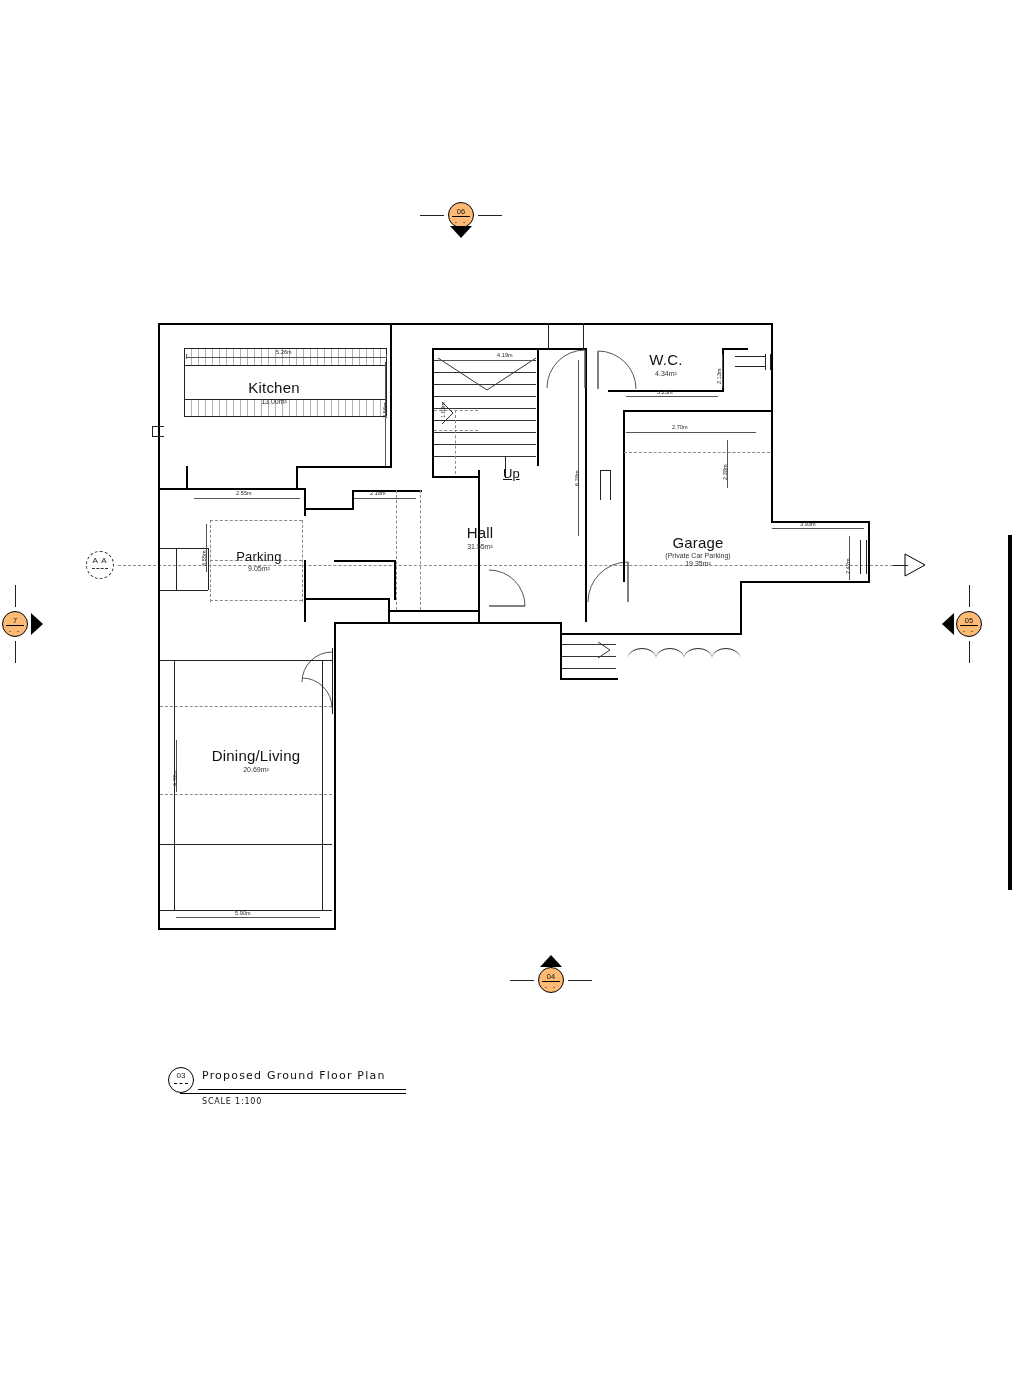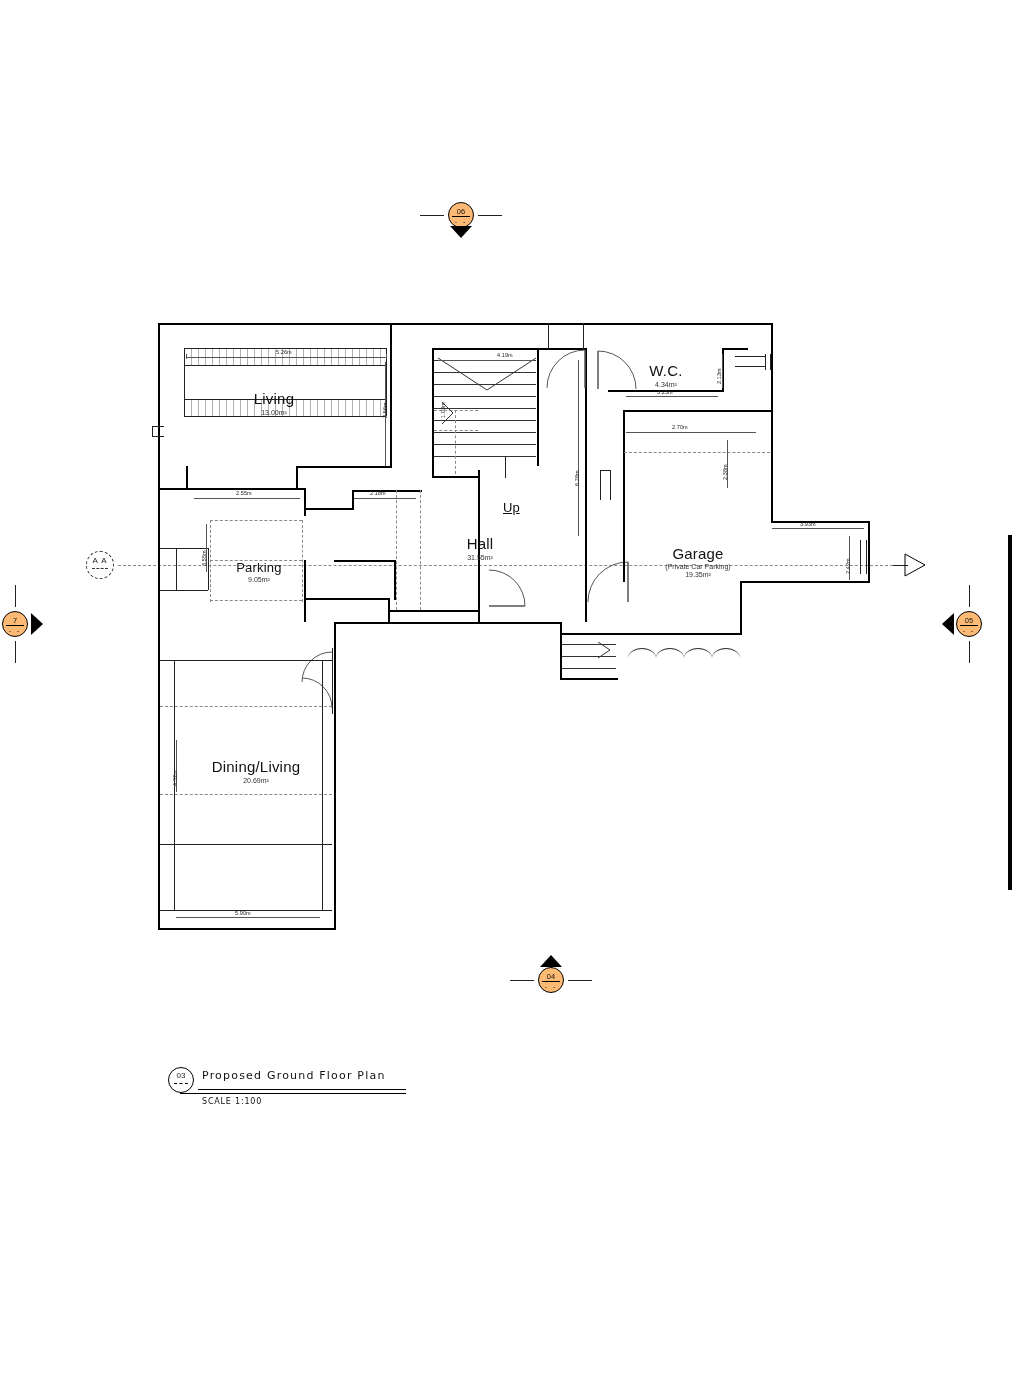--- a/index.html
+++ b/index.html
@@ -52,21 +52,20 @@
   .room {
     position: absolute;
     text-align: center;
     line-height: 1.1;
   }
   .room .name {
     font-size: 15px;
     letter-spacing: .2px;
     color: #111;
     white-space: nowrap;
-    margin-top: 11px;
   }
   .room .area {
     font-size: 7px;
     color: #333;
     margin-top: 1px;
     white-space: nowrap;
   }
   .room .sub {
     font-size: 7px;
     color: #333;
@@ -480,21 +479,21 @@
   <div class="dash-h" style="left:160px; top:794px; width:172px;"></div>
   <div class="thin-h" style="left:160px; top:660px; width:172px;"></div>
   <div class="thin-h" style="left:160px; top:844px; width:172px;"></div>
   <div class="thin-h" style="left:160px; top:910px; width:172px;"></div>
   <div class="thin-v" style="left:174px; top:660px; height:250px;"></div>
   <div class="thin-v" style="left:322px; top:660px; height:250px;"></div>
 
   <div class="dash-h" style="left:624px; top:452px; width:146px;"></div>
 
   <div class="room" style="left:214px; top:380px; width:120px;">
-    <div class="name">Living</div>
+    <div class="name">Kitchen</div>
     <div class="area">13.00m²</div>
   </div>
 
   <div class="room" style="left:420px; top:525px; width:120px;">
     <div class="name">Hall</div>
     <div class="area">31.55m²</div>
   </div>
 
   <div class="room" style="left:618px; top:352px; width:96px;">
     <div class="name">W.C.</div>
@@ -510,21 +509,21 @@
   <div class="room small" style="left:206px; top:550px; width:106px;">
     <div class="name">Parking</div>
     <div class="area">9.05m²</div>
   </div>
 
   <div class="room" style="left:186px; top:748px; width:140px;">
     <div class="name">Dining/Living</div>
     <div class="area">20.69m²</div>
   </div>
 
-  <div class="updown" style="left:503px; top:500px;text-decoration:underline;">Up</div>
+  <div class="updown" style="left:503px; top:466px;text-decoration:underline;">Up</div>
 
   <div class="dimline" style="left:186px; top:357px; width:200px;"></div>
   <div class="tick" style="left:186px; top:354px;"></div>
   <div class="tick" style="left:386px; top:354px;"></div>
   <div class="dim" style="left:276px; top:349px;">5.26m</div>
 
   <div class="dimline-v" style="left:385px; top:362px; height:104px;"></div>
   <div class="dim vert" style="left:382px; top:418px;">2.56m</div>
 
   <div class="dimline" style="left:438px; top:360px; width:96px;"></div>

